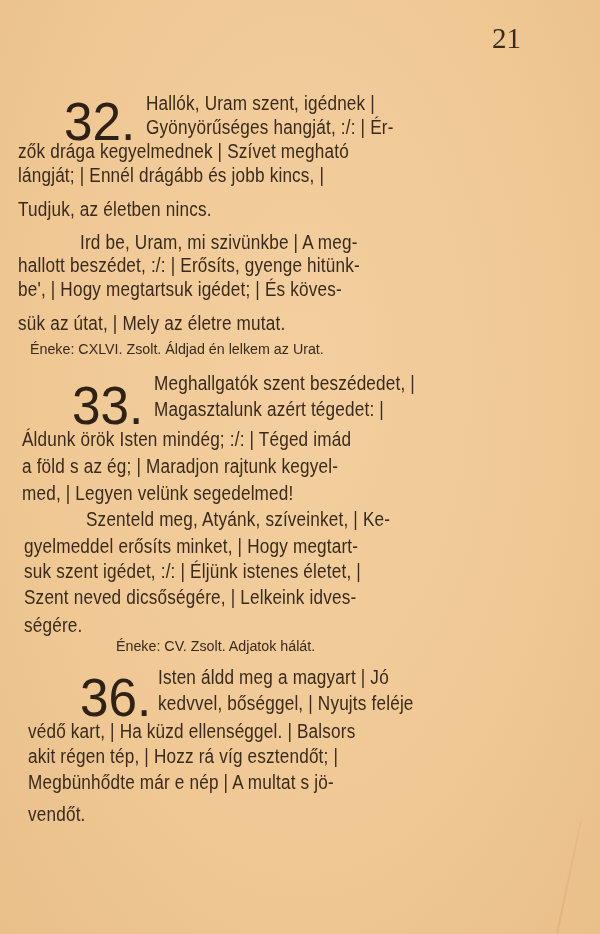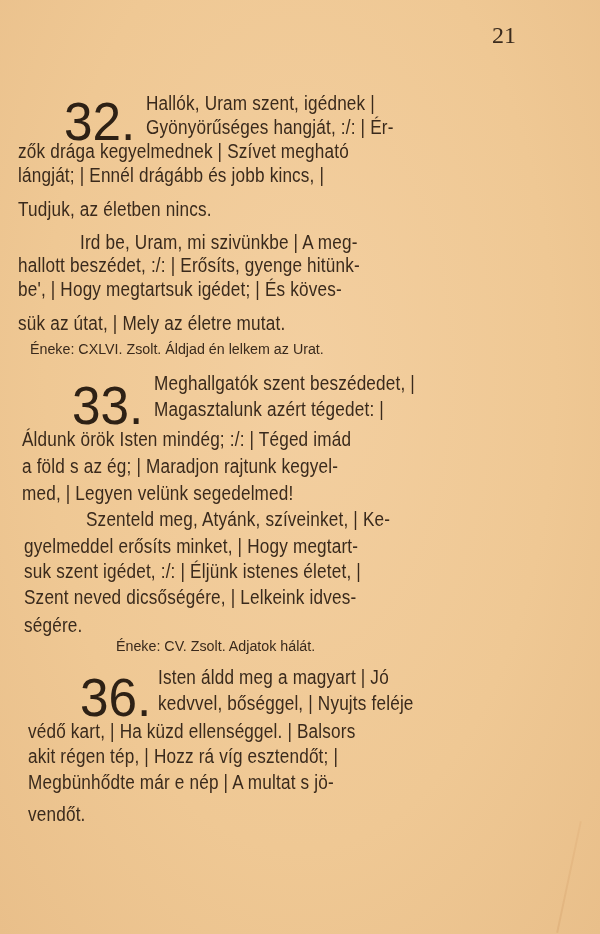--- a/index.html
+++ b/index.html
@@ -7,21 +7,21 @@
     width: 600px; height: 934px; overflow: hidden;
     background: #f0c996;
     background-image: radial-gradient(ellipse at 50% 40%, #f3cfa0 0%, #efc894 60%, #e9bf8a 100%);
     font-family: "Liberation Sans", sans-serif;
     color: #3a2a1c;
     position: relative;
   }
   .page { position: absolute; left: 0; top: 0; width: 600px; height: 934px; }
   .page-num {
     position: absolute; left: 492px; top: 22px;
-    font-family: "Liberation Serif", serif; font-size: 24px; color: #3b2b1d;
+    font-family: "Liberation Serif", serif; font-size: 29px; color: #3b2b1d;
   }
   .line {
     position: absolute; white-space: nowrap;
     font-family: "Liberation Sans", sans-serif;
     font-size: 19.5px; letter-spacing: 0.2px; color: #3a2a1c;
     transform: scaleX(0.88); transform-origin: left top;
   }
   .num {
     position: absolute;
     font-family: "Liberation Sans", sans-serif;

